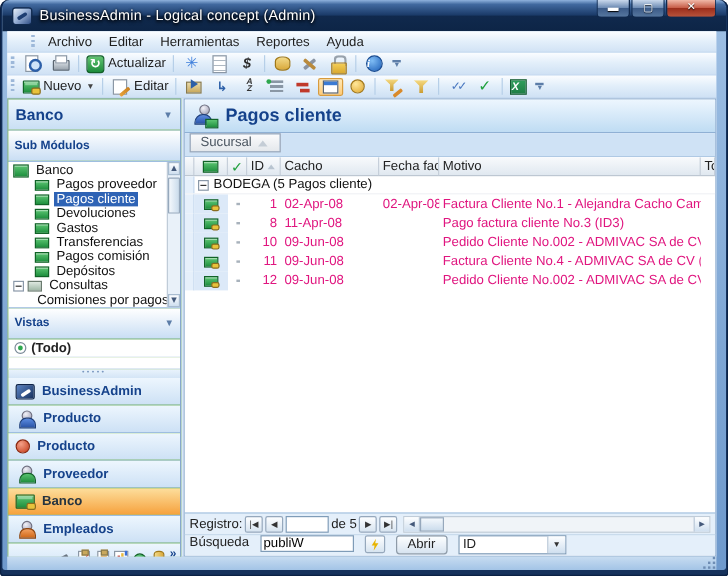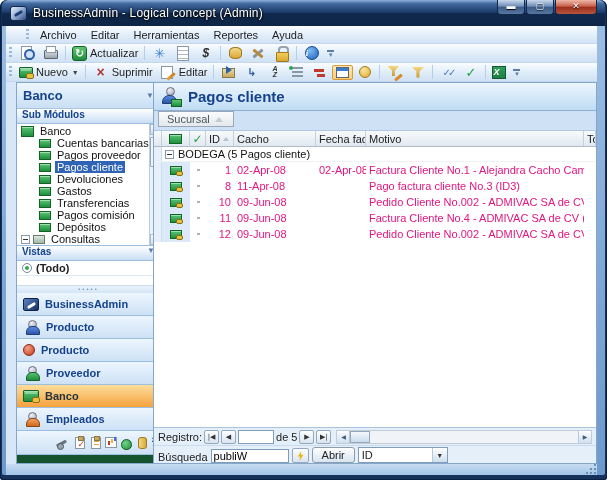--- a/index.html
+++ b/index.html
@@ -99,26 +99,26 @@
   
   .i-money{width:14px;height:11px;position:relative;flex:none;background:linear-gradient(180deg,#5CC572,#1E8F3E);
            border:1px solid #116327;border-radius:1px;box-shadow:inset 0 1px 0 rgba(255,255,255,.45);}
   .i-money::before{content:"";position:absolute;left:1px;top:1px;right:1px;height:2px;background:rgba(255,255,255,.35);}
   .i-money::after{content:"";position:absolute;right:-2px;bottom:-2px;width:6px;height:4px;background:#E8C23A;border:1px solid #8A6D1F;border-radius:2px;}
 
   
   .workspace{position:absolute;left:0;top:56px;right:0;bottom:0;}
 
   
-  .leftpanel{position:absolute;left:0;top:0;width:145px;bottom:0;background:#14532d;border:1px solid #86A7CC;margin-left:10px;}
+  .leftpanel{position:absolute;left:0;top:0;width:145px;bottom:0;background:#84cc16;border:1px solid #86A7CC;}
   .lp-header{height:26px;display:flex;align-items:center;padding:0 6px;
       background:linear-gradient(180deg,#EDF6FE,#C9DFF4);border-bottom:1px solid #A8C4E0;}
   .lp-title{font-size:13px;font-weight:bold;color:#15428B;flex:1;}
   .lp-caret{font-size:8px;color:#5C7DA8;}
-  .sec-hdr{height:15px;display:flex;align-items:flex-start;padding:0 5px;font-size:10px;font-weight:bold;color:#15428B;
+  .sec-hdr{height:26px;display:flex;align-items:center;padding:0 5px;font-size:10px;font-weight:bold;color:#15428B;
       background:linear-gradient(180deg,#FFFFFF,#C9DEF4);border-bottom:1px solid #9EBEE0;}
   .sec-hdr .lp-caret{margin-left:auto;}
   .tree{position:relative;height:122px;background:#fff;overflow:hidden;border-bottom:1px solid #9EBEE0;}
   .tree-inner{position:absolute;left:0;top:1px;right:11px;}
   .tree-item{display:flex;align-items:center;height:12px;font-size:11px;color:#111;white-space:nowrap;}
   .tree-item.lv0{padding-left:4px;} .tree-item.lv1{padding-left:22px;}
   .tree-item .minusbox{display:none;width:9px;height:9px;border:1px solid #8A98A8;background:#fff;margin-right:3px;position:relative;flex:none;}
   .tree-item.minus .minusbox{display:inline-block;}
   .tree-item .minusbox::before{content:"";position:absolute;left:1px;top:3px;width:5px;height:1px;background:#333;}
   .tree-item.minus{padding-left:4px;}
@@ -211,21 +211,21 @@
       display:flex;align-items:center;gap:2px;padding:0 4px;font-size:11px;color:#222;}
   .rn-btn{width:15px;height:14px;background:linear-gradient(180deg,#FDFEFF,#D7E4F0);border:1px solid #96A8BC;border-radius:2px;
       font-size:7px;display:flex;align-items:center;justify-content:center;color:#333;flex:none;font-family:"DejaVu Sans",sans-serif;}
   .rn-input{width:36px;height:14px;border:1px solid #7F9CB8;background:#fff;font-size:11px;padding:0 2px;font-family:"Liberation Sans",sans-serif;}
   .hsb{flex:1;display:flex;align-items:center;height:14px;margin-left:3px;border:1px solid #C0CCD8;background:#F0F4F8;}
   .hsb-btn{width:13px;height:12px;display:flex;align-items:center;justify-content:center;font-size:6px;color:#44597A;background:linear-gradient(180deg,#FDFEFF,#CFDFEF);border-right:1px solid #B8C8D8;font-family:"DejaVu Sans",sans-serif;}
   .hsb-btn.right{border-right:none;border-left:1px solid #B8C8D8;margin-left:auto;}
   .hsb-thumb{width:20px;height:12px;background:linear-gradient(180deg,#F4F8FC,#CBDCEC);border:1px solid #96A8BC;}
 
   .searchbar{position:absolute;left:0;right:0;bottom:0;height:18px;background:#E4EFFA;border-top:1px solid #C9DBEC;
-      display:flex;align-items:flex-end;gap:3px;padding:0 4px;font-size:11px;color:#222;}
+      display:flex;align-items:flex-start;gap:9px;padding:0 4px;font-size:11px;color:#222;}
   .s-input{width:78px;height:14px;border:1px solid #7F9CB8;background:#fff;font-size:11px;padding:0 2px;font-family:"Liberation Sans",sans-serif;}
   .zap-btn{width:17px;height:15px;background:linear-gradient(180deg,#FDFEFF,#D7E4F0);border:1px solid #96A8BC;border-radius:2px;position:relative;flex:none;}
   .zap-btn::before{content:"";position:absolute;left:4px;top:2px;width:8px;height:10px;background:#E8B400;
       clip-path:polygon(60% 0,15% 55%,45% 55%,35% 100%,85% 38%,52% 38%);}
   .open-btn{height:16px;padding:0 9px;background:linear-gradient(180deg,#FDFEFF,#D7E4F0);border:1px solid #8E9BA8;border-radius:3px;font-size:11px;color:#222;display:flex;align-items:center;}
   .combo{width:90px;height:16px;border:1px solid #7F9CB8;background:#fff;display:flex;align-items:center;font-size:11px;}
   .combo-val{flex:1;padding:0 3px;}
   .combo-arrow{width:15px;height:14px;background:linear-gradient(180deg,#FDFEFF,#CFDFEF);border-left:1px solid #B8C8D8;display:flex;align-items:center;justify-content:center;font-size:7px;color:#333;}
 
   
@@ -325,24 +325,20 @@
 
     <div class="toolbar" id="toolbar2">
       <span class="gripper"></span>
       <span class="tbtn">
         <i class="i-money"></i>
         <span>Nuevo</span>
         <span class="dd">▼</span>
       </span>
       <span class="tsep"></span>
       <span class="tbtn">
-        <i class="tico i-x"></i>
-        <span>Suprimir</span>
-      </span>
-      <span class="tbtn">
         <i class="tico i-edit"></i>
         <span>Editar</span>
       </span>
       <span class="tsep"></span>
       <span class="tbtn">
           <i class="tico i-export"></i>
         </span>
       <span class="tbtn">
           <i class="tico i-link"></i>
         </span>
@@ -402,25 +398,20 @@
         </div>
         <div class="tree">
           <div class="tree-inner">
 
               <div class="tree-item lv0">
 
                 <span class="t-money big"></span>
                 <span class="tlabel">Banco</span>
               </div>
 
-              <div class="tree-item lv1">
-
-                <span class="t-money"></span>
-                <span class="tlabel">Cuentas bancarias</span>
-              </div>
 
               <div class="tree-item lv1">
 
                 <span class="t-money"></span>
                 <span class="tlabel">Pagos proveedor</span>
               </div>
 
               <div class="tree-item lv1 sel">
 
                 <span class="t-money"></span>

